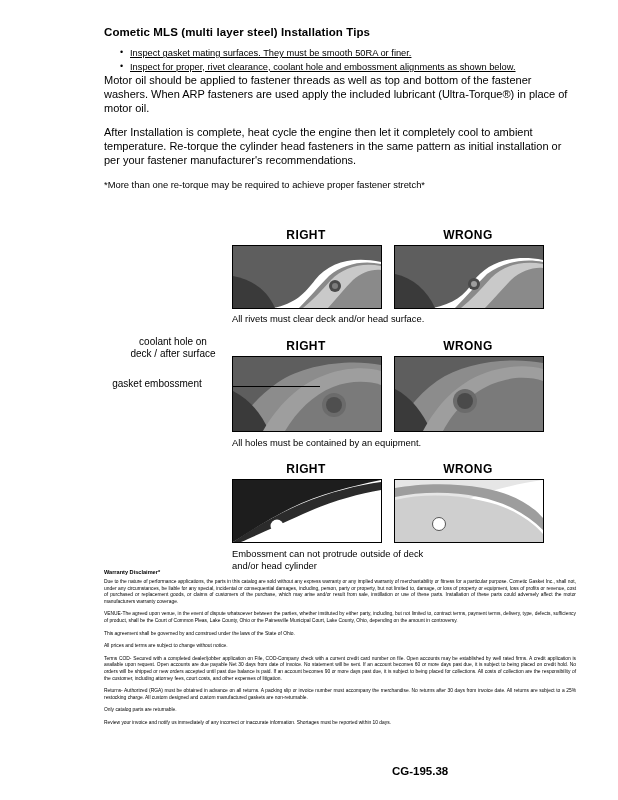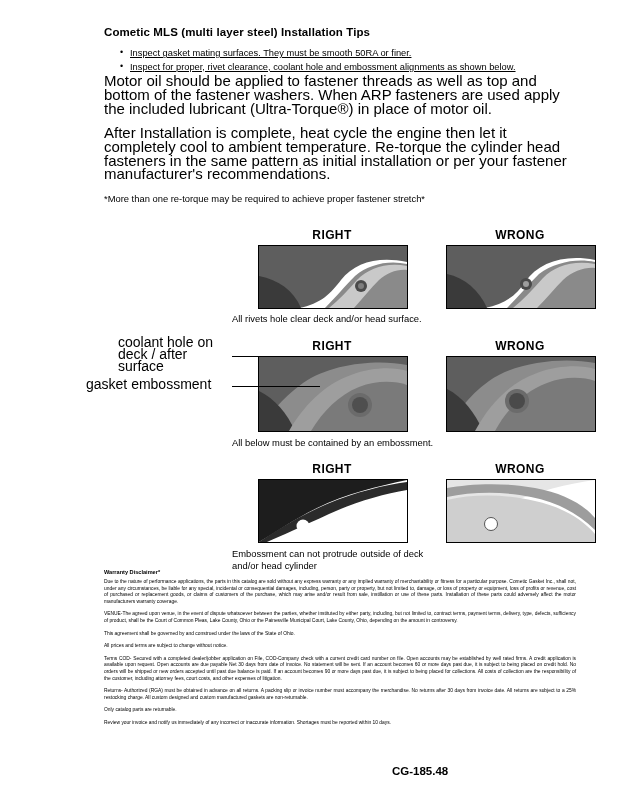--- a/index.html
+++ b/index.html
@@ -30,49 +30,49 @@
     font-size:9.3px;line-height:13.6px;position:relative;padding-left:10px;margin:0;text-decoration:underline;
   }
   .sub li:before{
     content:"\2022";position:absolute;left:0;top:-1px;font-size:9px;
   }
 
   h2.subtitle{
     font-size:11.5px;font-weight:bold;margin:15px 0 7px 0;
   }
   p.para{
-    font-size:15px;line-height:13.7px;margin:0 0 11px 0;
+    font-size:11px;line-height:13.7px;margin:0 0 11px 0;
   }
   p.note{
     font-size:9.4px;line-height:13.7px;margin:0 0 0 0;
   }
 
   
   .figures{position:absolute;left:232px;top:228px;width:310px;}
   .figrow{display:flex;gap:14px;}
-  .figcol{width:148px;margin-left:26px;}
+  .figcol{width:148px;}
   .figlabel{
     text-align:center;font-size:12px;font-weight:bold;letter-spacing:.4px;
     margin:0 0 3px 0;
   }
   .figbox{
     width:148px;height:62px;border:1px solid #000;overflow:hidden;position:relative;background:#fff;
   }
   .figbox.tall{height:74px;}
   .figbox svg{display:block;}
   .capt{
     font-size:9.4px;margin:4px 0 14px 0;line-height:12px;
   }
   .capt2{
     font-size:9.4px;margin:5px 0 12px 0;line-height:12.5px;
   }
 
   
   .callout{
-    position:absolute;font-size:14px;line-height:12.2px;text-align:left;
+    position:absolute;font-size:10px;line-height:12.2px;text-align:center;
   }
   .callout1{left:118px;top:336px;width:110px;}
   .callout2{left:86px;top:378px;width:142px;}
   .lead{position:absolute;background:#000;height:1px;}
 
   
   .warranty{position:absolute;left:104px;top:569px;width:472px;}
   .warranty h3{font-size:5.6px;font-weight:bold;margin:0 0 4px 0;}
   .warranty p{font-size:4.9px;line-height:6.6px;margin:0 0 6px 0;text-align:justify;}
 
@@ -123,21 +123,21 @@
             <path d="M0,0 L148,0 L148,14 C118,8 92,16 78,36 C70,49 58,58 38,62 L0,62 Z" fill="#5e5e5e"></path>
             <path d="M0,62 L0,28 C18,32 32,44 40,62 Z" fill="#3a3a3a"></path>
             <path d="M92,28 C108,16 130,12 148,16 L148,62 L60,62 C72,50 82,38 92,28 Z" fill="#8a8a8a"></path>
             <path d="M148,18 C126,14 108,20 96,32 C86,43 76,54 66,62 L90,62 C100,52 108,42 116,34 C126,25 138,21 148,22 Z" fill="#c9c9c9"></path>
             <circle cx="79" cy="38" r="6" fill="#4a4a4a"></circle>
             <circle cx="79" cy="38" r="3" fill="#9d9d9d"></circle>
           </svg>
         </div>
       </div>
     </div>
-    <div class="capt">All rivets hole clear deck and/or head surface.</div>
+    <div class="capt">All rivets must clear deck and/or head surface.</div>
 
     <div class="figrow">
       <div class="figcol">
         <div class="figlabel">RIGHT</div>
         <div class="figbox tall">
           <svg width="148" height="74" viewBox="0 0 148 74">
             <rect width="148" height="74" fill="#ffffff"></rect>
             <path d="M0,0 L148,0 L148,74 L0,74 Z" fill="#8c8c8c"></path>
             <path d="M0,0 L148,0 L148,8 C120,2 72,6 44,26 C22,42 10,58 0,74 Z" fill="#5e5e5e"></path>
             <path d="M0,74 L0,34 C16,42 28,56 36,74 Z" fill="#3a3a3a"></path>
@@ -157,21 +157,21 @@
             <path d="M0,0 L148,0 L148,6 C118,0 70,4 42,24 C20,40 8,58 0,74 Z" fill="#5e5e5e"></path>
             <path d="M0,74 L0,32 C16,40 28,56 36,74 Z" fill="#3a3a3a"></path>
             <path d="M28,74 C42,48 62,26 90,16 C112,8 134,8 148,12 L148,74 Z" fill="#9e9e9e"></path>
             <path d="M48,74 C60,52 78,34 100,26 C118,19 136,20 148,24 L148,74 Z" fill="#7a7a7a"></path>
             <circle cx="70" cy="44" r="12" fill="#6b6b6b"></circle>
             <circle cx="70" cy="44" r="8" fill="#4a4a4a"></circle>
           </svg>
         </div>
       </div>
     </div>
-    <div class="capt2">All below must be contained by an embossment.</div>
+    <div class="capt2">All holes must be contained by an equipment.</div>
 
     <div class="figrow">
       <div class="figcol">
         <div class="figlabel">RIGHT</div>
         <div class="figbox">
           <svg width="148" height="62" viewBox="0 0 148 62">
             <rect width="148" height="62" fill="#ffffff"></rect>
             <path d="M0,0 L148,0 C120,6 86,14 58,28 C32,41 14,54 0,62 Z" fill="#1d1d1d"></path>
             <path d="M0,62 C18,50 40,36 68,24 C96,12 126,5 148,2 L148,10 C124,14 96,22 70,34 C44,46 22,56 8,62 Z" fill="#2b2b2b"></path>
             <circle cx="44" cy="46" r="6.5" fill="#ffffff"></circle>
@@ -211,15 +211,15 @@
     <p>Due to the nature of performance applications, the parts in this catalog are sold without any express warranty or any implied warranty of merchantability or fitness for a particular purpose.  Cometic Gasket Inc., shall not, under any circumstances, be liable for any special, incidental or consequential damages, including, person, party or property, but not limited to, damage, or loss of property or equipment, loss of profits or revenue, cost of purchased or replacement goods, or claims of customers of the purchase, which may arise and/or result from sale, instillation or use of these parts.  Installation of these parts could adversely affect the motor manufacturers warranty coverage.</p>
     <p>VENUE-The agreed upon venue, in the event of dispute whatsoever between the parties, whether instituted by either party, including, but not limited to, contract terms, payment terms, delivery, type, defects, sufficiency of product, shall be the Court of Common Pleas, Lake County, Ohio or the Painesville Municipal Court, Lake County, Ohio, depending on the amount in controversy.</p>
     <p>This agreement shall be governed by and construed under the laws of the State of Ohio.</p>
     <p>All prices and terms are subject to change without notice.</p>
     <p>Terms COD- Secured with a completed dealer/jobber application on File, COD-Company check with a current credit card number on file.  Open accounts may be established by well rated firms.  A credit application is available upon request.  Open accounts are due payable Net 30 days from date of invoice.  No statement will be sent.  If an account becomes 60 or more days past due, it is subject to being placed on credit hold.  No orders will be shipped or new orders accepted until past due balance is paid.  If an account becomes 90 or more days past due, it is subject to being placed for collections.  All costs of collection are the responsibility of the customer, including attorney fees, court costs, and other expenses of litigation.</p>
     <p>Returns- Authorized (RGA) must be obtained in advance on all returns.  A packing slip or invoice number must accompany the merchandise.  No returns after 30 days from invoice date.  All returns are subject to a 25% restocking charge.  All custom designed and custom manufactured gaskets are non-returnable.</p>
     <p>Only catalog parts are returnable.</p>
     <p>Review your invoice and notify us immediately of any incorrect or inaccurate information.  Shortages must be reported within 10 days.</p>
   </div>
 
-  <div class="docnum">CG-185.48</div>
+  <div class="docnum">CG-195.38</div>
 
 </div>
 
 </body></html>

